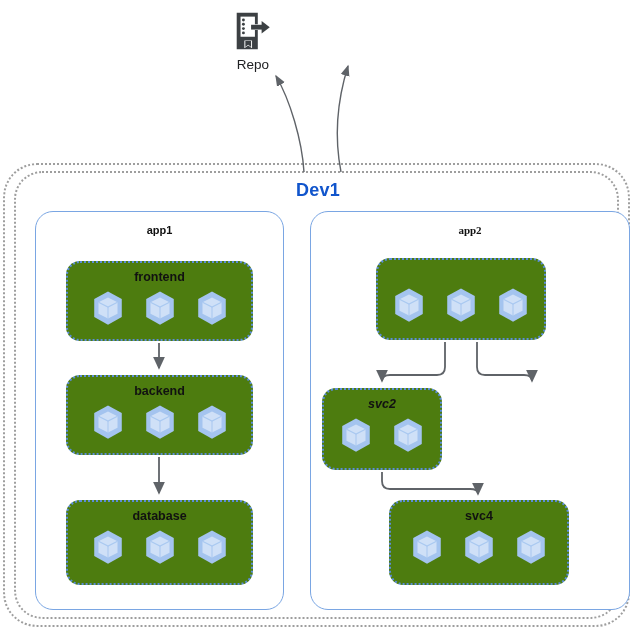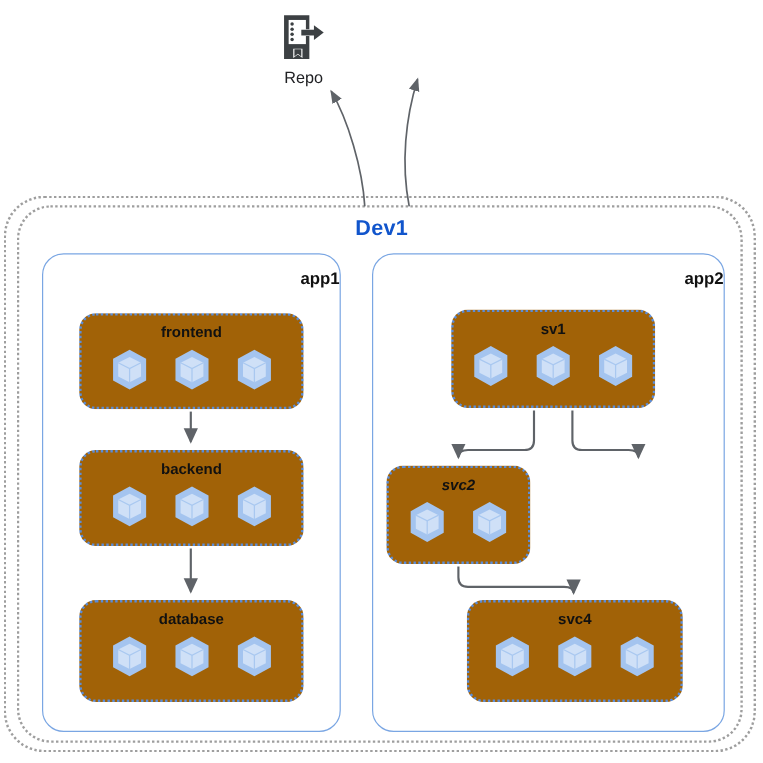--- a/index.html
+++ b/index.html
@@ -87,36 +87,36 @@
     border: 1.6px solid #7aa6e3;
     border-radius: 18px;
     box-sizing: border-box;
     background: #ffffff;
   }
   .app-title {
     position: absolute;
     left: 0;
     top: 12px;
     width: 100%;
-    text-align: right;
-    font-size: 14px;
+    text-align: center;
+    font-size: 11px;
     font-weight: bold;
     color: #111111;
   }
 
   #app1-box { left: 35px;  top: 211px; width: 249px; height: 399px; }
-  #app2-box { left: 310px; top: 211px; width: 294px; height: 399px; }
+  #app2-box { left: 310px; top: 211px; width: 320px; height: 399px; font-family: Liberation Serif, serif; }
 
   
   .svc-box {
     position: absolute;
     border: 2px dotted #5b8dd9;
     border-radius: 14px;
     box-sizing: border-box;
-    background: #a16207;
+    background: #4d7c0f;
   }
   .svc-title {
     position: absolute;
     left: 0;
     top: 7px;
     width: 100%;
     text-align: center;
     font-size: 12.5px;
     font-weight: bold;
     color: #111111;
@@ -280,21 +280,20 @@
           </g>
         </svg>
     </div>
   </div>
 
   <div class="app-box" id="app2-box">
     <div class="app-title">app2</div>
   </div>
 
   <div class="svc-box" id="sv1-box">
-    <div class="svc-title">sv1</div>
     <div class="pod-row">
       <svg class="pod-icon" viewBox="0 0 40 40">
           <g>
             <path d="M20 2.5 L34.5 10.5 L34.5 29.5 L20 37.5 L5.5 29.5 L5.5 10.5 Z" fill="#a4c4ef"></path>
             <path d="M20 9 L30 14 L30 26 L20 31 L10 26 L10 14 Z" fill="#cfe0f7"></path>
             <path d="M10 14 L20 19 L30 14" fill="none" stroke="#a9c8f0" stroke-width="1.1"></path>
             <path d="M20 19 L20 31" fill="none" stroke="#a9c8f0" stroke-width="1.1"></path>
           </g>
         </svg>
       <svg class="pod-icon" viewBox="0 0 40 40">

